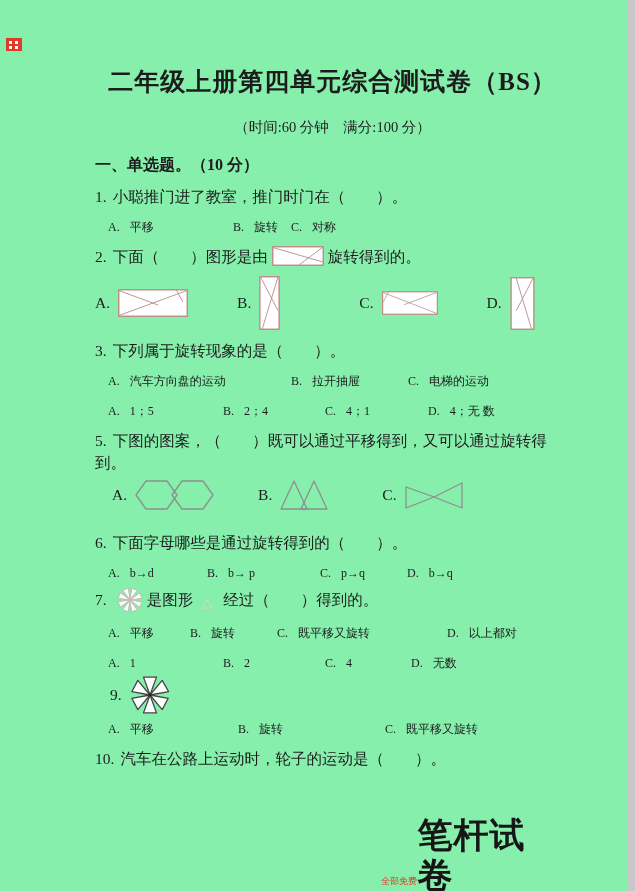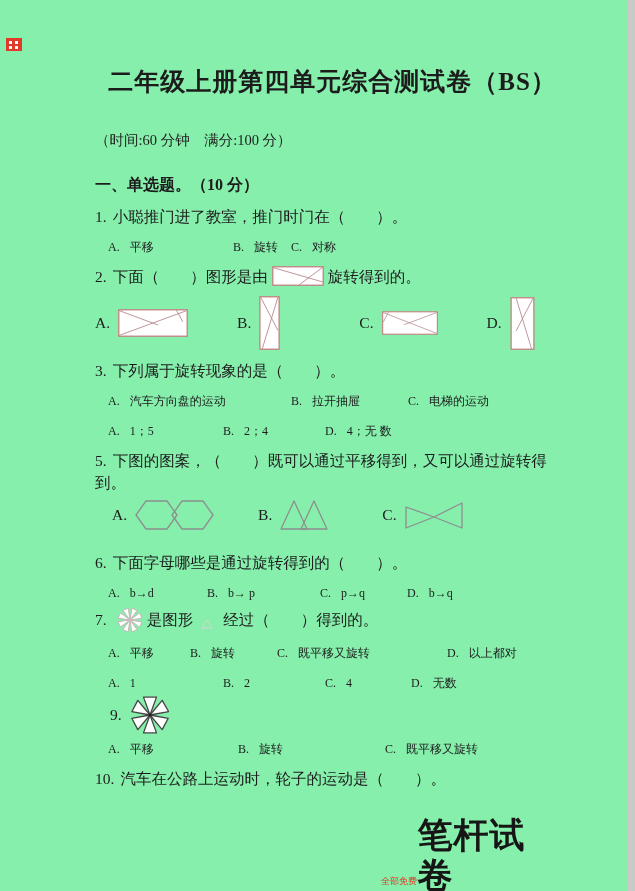--- a/index.html
+++ b/index.html
@@ -1,22 +1,22 @@
 <!DOCTYPE html>
 <html><head>
 <meta charset="utf-8">
 <style>
   html,body{margin:0;padding:0;background:#fff;}
   .page{position:relative;width:635px;height:891px;background:#86efac;overflow:hidden;
         font-family:"Liberation Serif","DejaVu Serif",serif;color:#1c1c1c;}
   .edge{position:absolute;right:0;top:0;width:7px;height:891px;background:#c9c9c9;}
   .content{position:absolute;left:95px;top:0;width:475px;}
   .title{margin-top:64px;text-align:center;font-size:25px;font-weight:bold;line-height:36px;letter-spacing:1px;}
-  .subtitle{margin-top:30px;text-align:left;font-size:14.5px;line-height:20px;}
-  .section{margin-top:24px;font-size:16px;font-weight:bold;line-height:22px;}
+  .subtitle{margin-top:17px;text-align:center;font-size:14.5px;line-height:20px;}
+  .section{margin-top:17px;font-size:16px;font-weight:bold;line-height:22px;}
   .qline{font-size:15.5px;line-height:22px;white-space:pre-wrap;}
   .qnum{margin-right:6px;}
   .opts{display:flex;font-size:12px;line-height:22px;padding-left:13px;}
   .opt{display:inline-block;white-space:pre;}
   .olabel{margin-right:10px;}
   .figrow{display:flex;align-items:center;font-size:15.5px;}
   .figpair{display:flex;align-items:center;}
   .figpair .olabel{margin-right:8px;}
   .w125{width:125px}.w54{width:58px}
   .w183{width:183px}.w117{width:117px}
@@ -115,20 +115,21 @@
     <div class="qline mt8"><span class="qnum">3.</span><span>下列属于旋转现象的是（　　）。</span></div>
     <div class="opts mt8">
       <span class="opt w183"><span class="olabel">A.</span><span>汽车方向盘的运动</span></span>
       <span class="opt w117"><span class="olabel">B.</span><span>拉开抽屉</span></span>
       <span class="opt"><span class="olabel">C.</span><span>电梯的运动</span></span>
     </div>
 
     <div class="opts mt8">
       <span class="opt w115"><span class="olabel">A.</span><span>1；5</span></span>
       <span class="opt w102"><span class="olabel">B.</span><span>2；4</span></span>
+      <span class="opt w103"><span class="olabel">C.</span><span>4；1</span></span>
       <span class="opt"><span class="olabel">D.</span><span>4；无 数</span></span>
     </div>
 
     <div class="qline mt8"><span class="qnum">5.</span><span>下图的图案，（　　）既可以通过平移得到，又可以通过旋转得到。</span></div>
     <div class="figrow q5row">
       <span class="figpair">
           <span class="olabel">A.</span>
           <svg width="80" height="30" viewBox="0 0 80 30">
             <polygon class="gry" points="1,15 11,1 32,1 42,15 32,29 11,29"></polygon>
             <polygon class="gry" points="37,15 47,1 68,1 78,15 68,29 47,29"></polygon>

